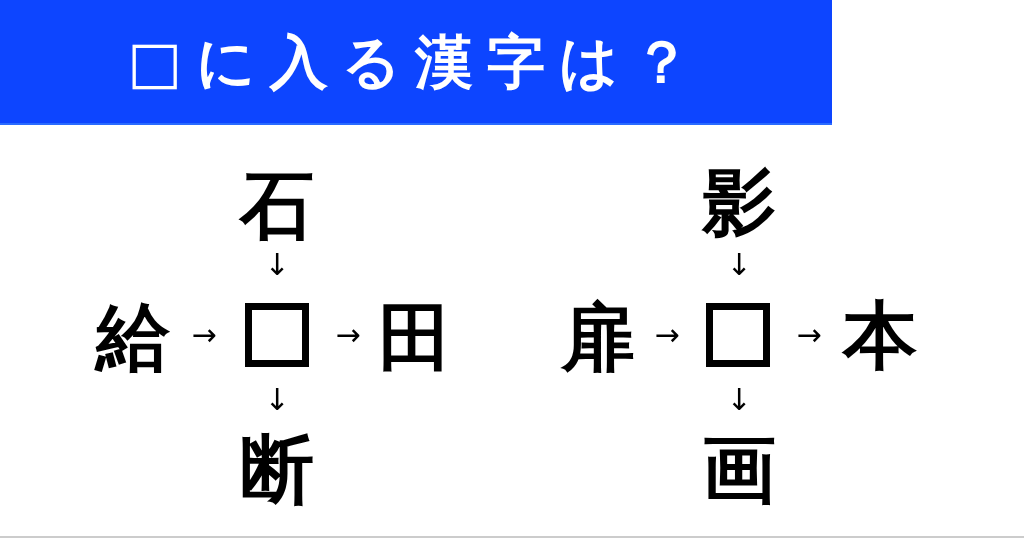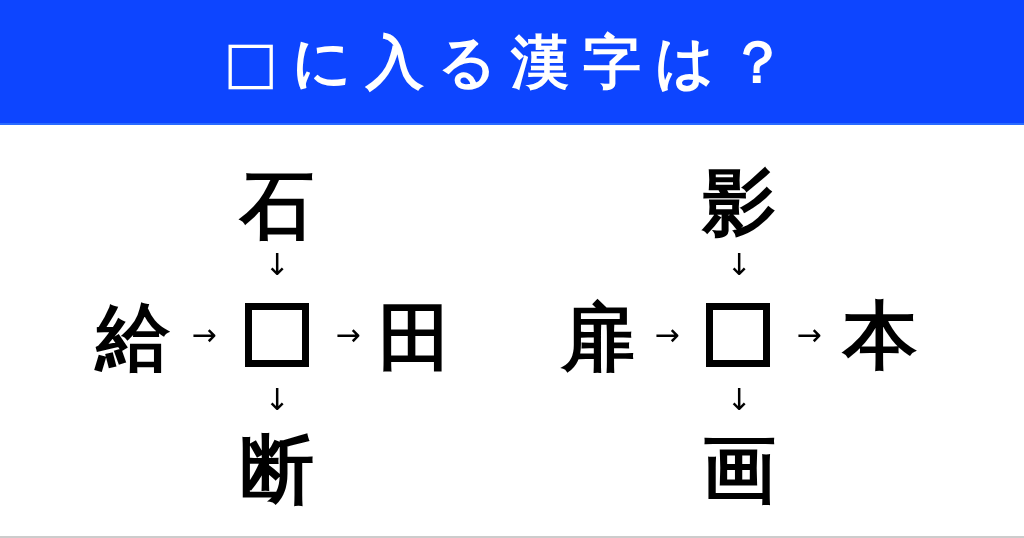--- a/index.html
+++ b/index.html
@@ -1,18 +1,18 @@
 <!DOCTYPE html>
 <html><head>
 <meta charset="utf-8">
 <style>
   html, body { margin: 0; padding: 0; }
   body { width: 1024px; height: 538px; background: #ffffff; position: relative; overflow: hidden;
          font-family: "DejaVu Sans", "Liberation Sans", sans-serif; }
-  .header { position: absolute; left: 0; top: 0; width: 1024px; height: 123px; background: #0d45ff;
+  .header { position: absolute; left: 0; top: 0; width: 832px; height: 123px; background: #0d45ff;
             display: flex; align-items: center; justify-content: center; border-bottom: 2px solid #2a6bff; }
   .header-title { color: #ffffff; font-size: 58px; font-weight: bold; letter-spacing: 14px; margin-top: 2px; }
   .puzzle { position: absolute; top: 0; left: 0; width: 1024px; height: 538px; }
   .kanji { position: absolute; font-size: 74px; font-weight: bold; color: #000; line-height: 1;
            width: 90px; text-align: center; }
   .arrow { position: absolute; font-size: 30px; color: #000; line-height: 1; width: 40px; text-align: center; }
   .blank { position: absolute; width: 50px; height: 50px; border: 7px solid #000; background: #fff; }
   .bottom-line { position: absolute; left: 0; bottom: 0; width: 1024px; height: 2px; background: #cccccc; }
 </style>
 </head>

